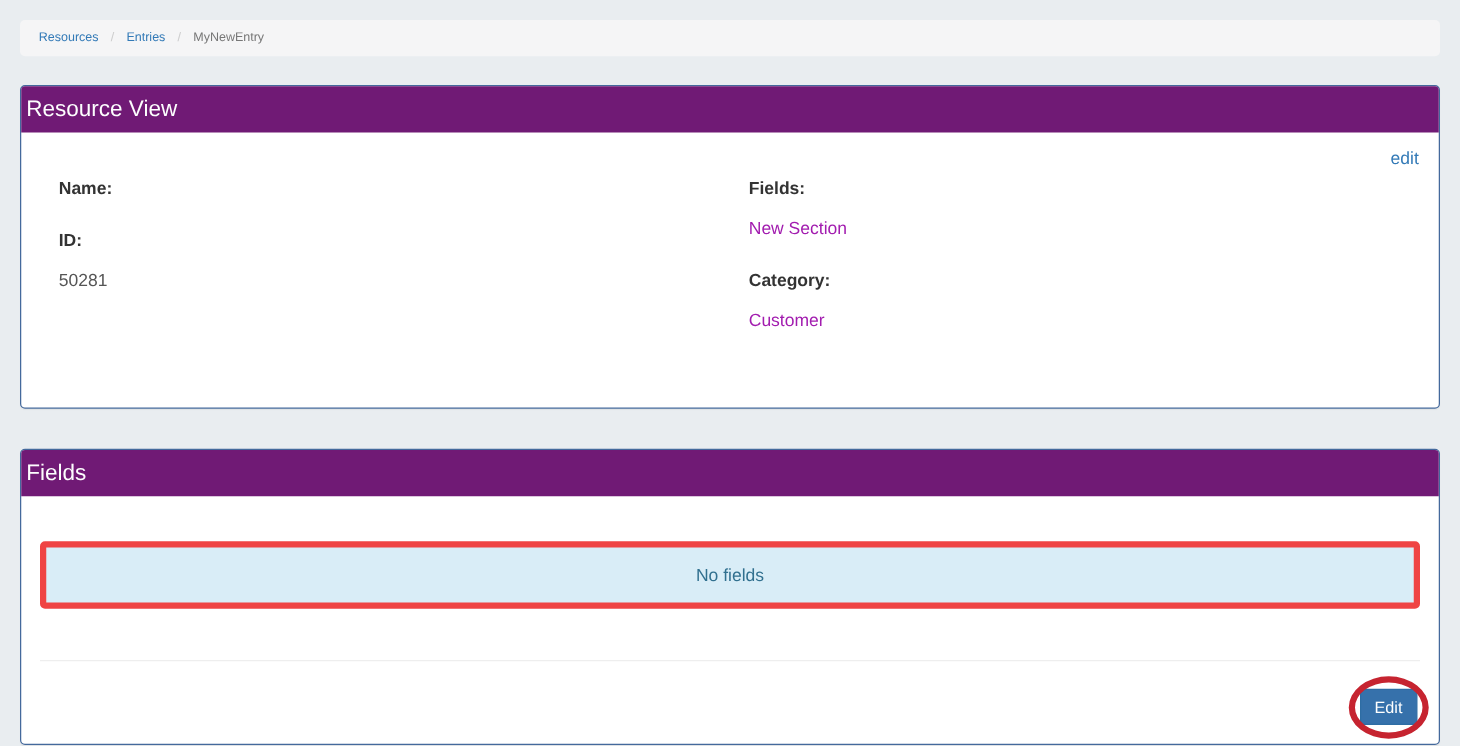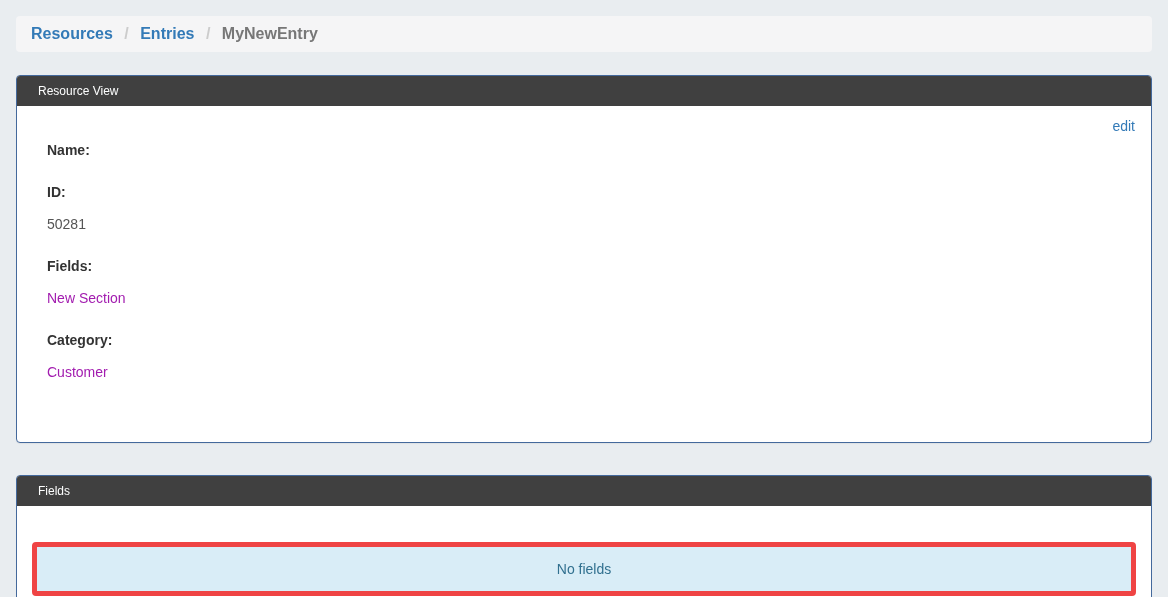--- a/index.html
+++ b/index.html
@@ -12,47 +12,46 @@
   }
   .page { padding: 16px; }
 
   
   .breadcrumb {
     background: #f5f5f6;
     border-radius: 4px;
     padding: 9px 15px;
     margin-bottom: 23px;
     list-style: none;
-    font-size: 16px;
-    font-weight: bold;
+    font-size: 10px;
   }
   .breadcrumb a { color: #337ab7; text-decoration: none; }
   .breadcrumb .sep { color: #ccc; padding: 0 7px; }
   .breadcrumb .active { color: #777; }
 
   
   .panel {
     background: #fff;
     border: 1px solid #44699c;
     border-radius: 4px;
     box-shadow: 0 1px 1px rgba(0,0,0,.05);
   }
   .panel-heading {
-    background: #404040;
+    background: #701a75;
     color: #fdfefe;
-    padding: 8px 21px;
-    font-size: 12px;
+    padding: 8px 4px;
+    font-size: 18px;
     border-radius: 3px 3px 0 0;
   }
   .panel-resource .panel-body { padding: 10px 15px 36px; }
 
   .edit-row { text-align: right; padding: 0 1px; margin-bottom: 6px; line-height: 20px; }
   a.link { color: #337ab7; text-decoration: none; }
 
-  .columns { display: flex; flex-direction: column; }
+  .columns { display: flex; }
   .col { width: 50%; padding: 0 15px; }
   .field-group { margin-bottom: 26px; }
   .field-label { font-weight: bold; color: #333; margin-bottom: 16px; }
   .field-value { color: #555; display: block; }
   a.field-value { color: #a21caf; }
 
   
   .panel-fields { margin-top: 32px; }
   .panel-fields .panel-body { padding: 20px 15px 15px; }
   .alert-info {

